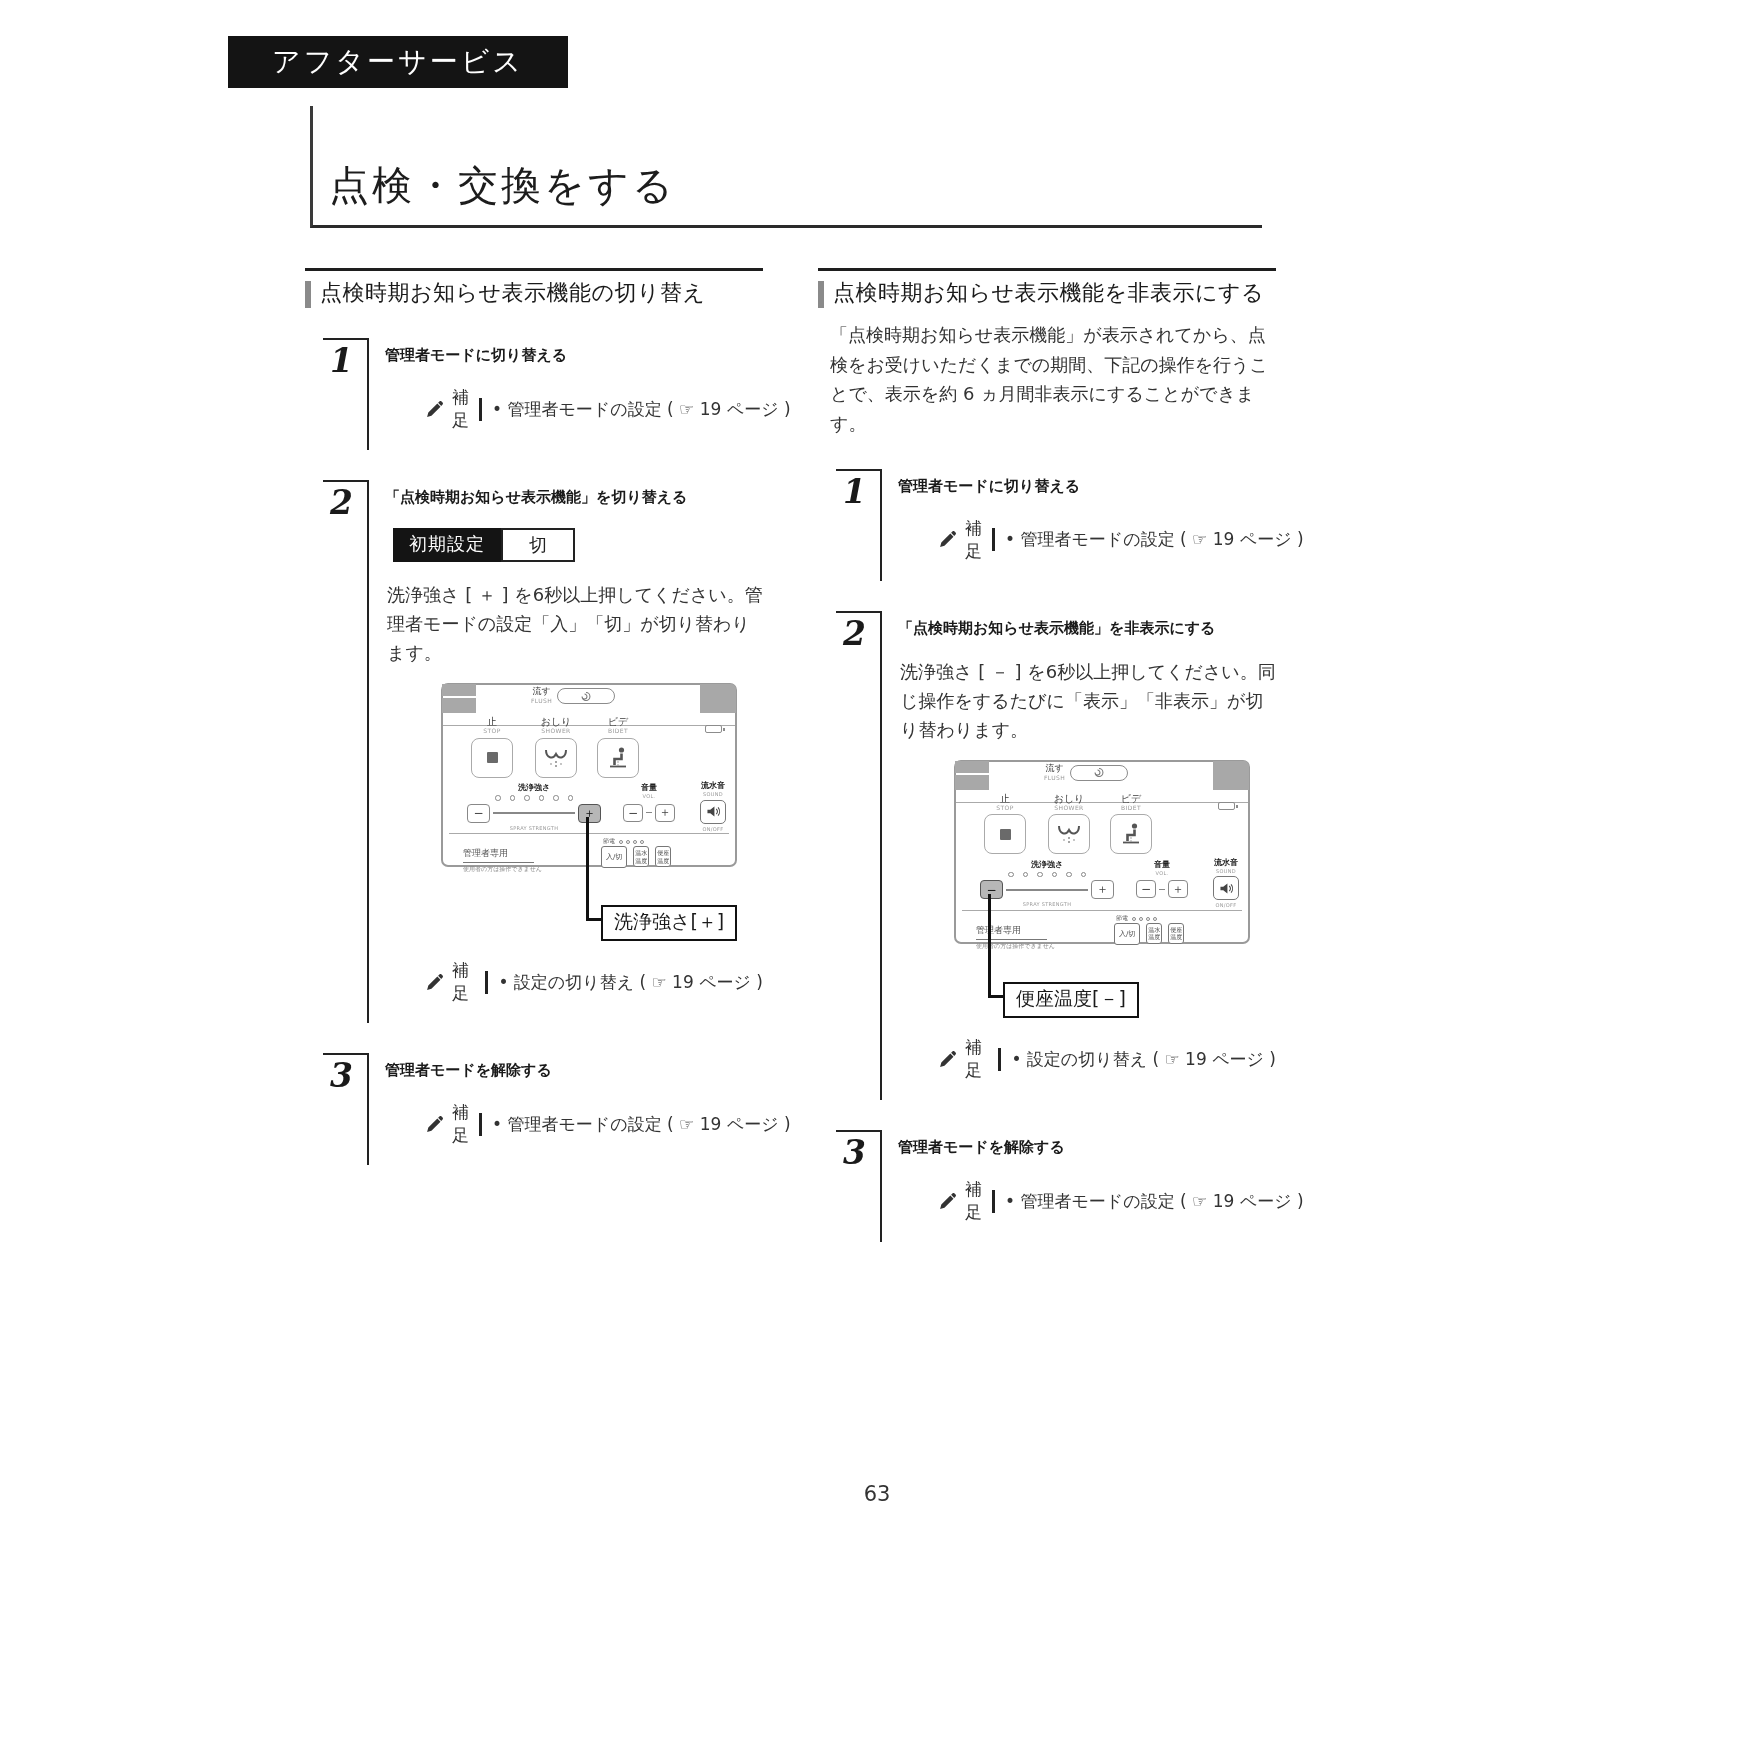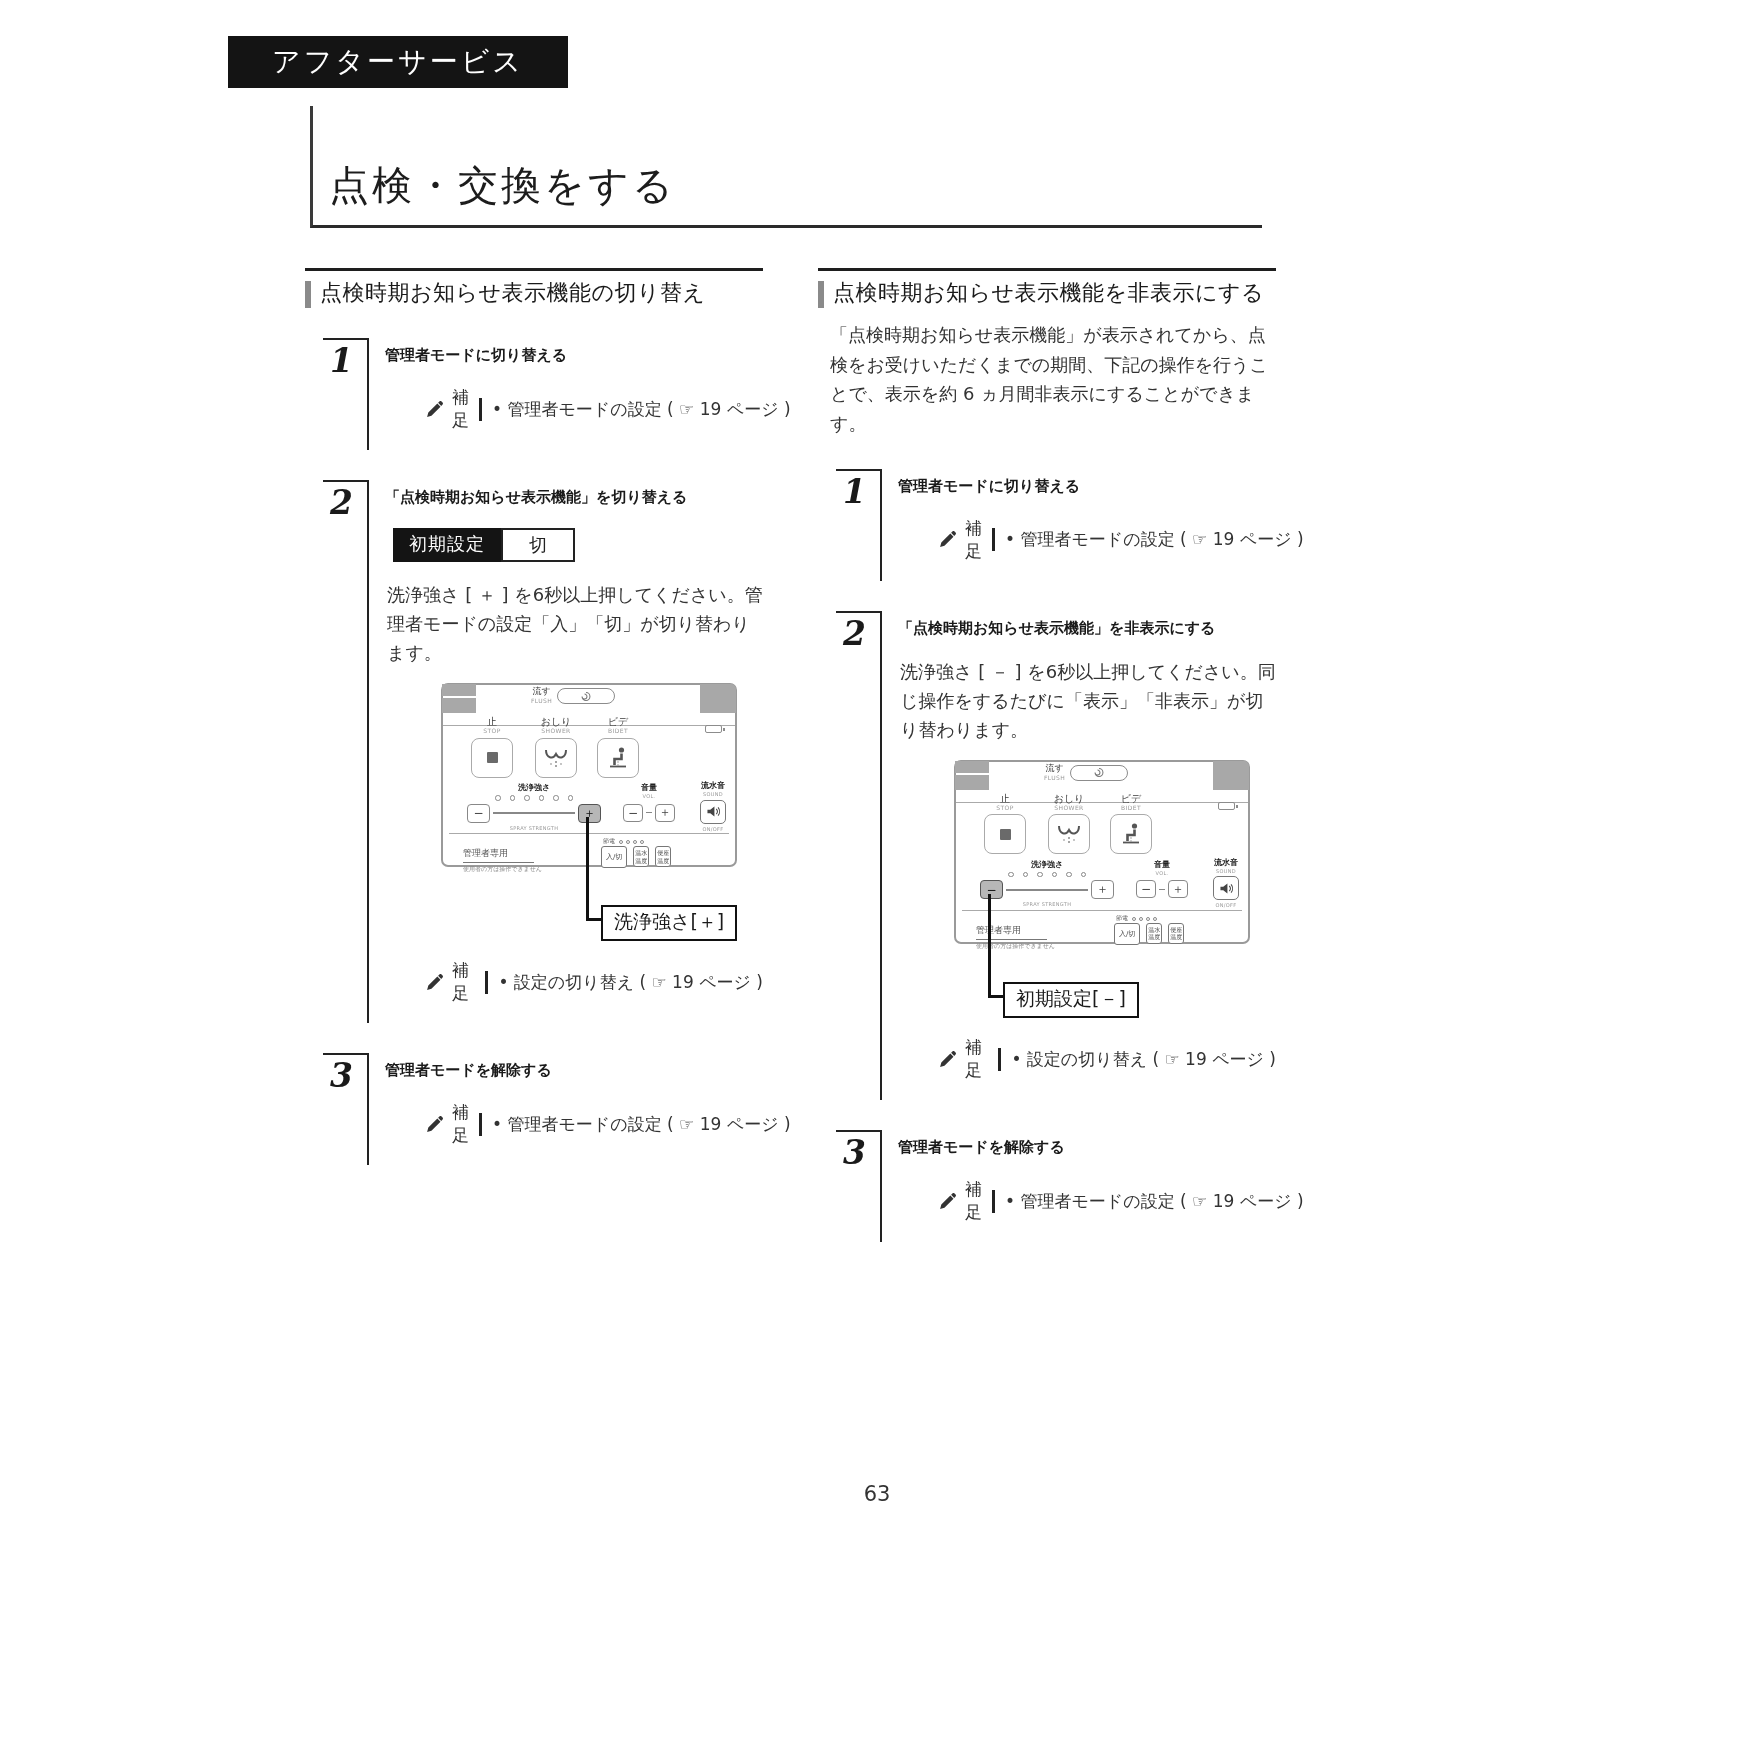--- a/index.html
+++ b/index.html
@@ -424,21 +424,21 @@
               </span>
           </div>
           <div class="g-adminbtns">
             <div class="sm-btn one">入/切</div>
             <div class="sm-btn two">温水温度</div>
             <div class="sm-btn two">便座温度</div>
           </div>
         </div>
         <div class="callout-v"></div>
         <div class="callout-h"></div>
-        <div class="callout-box">初期設定[－]</div>
+        <div class="callout-box">便座温度[－]</div>
       </div>
 
       <div class="note" style="margin-top:14px;">
         <svg width="19" height="19" viewBox="0 0 20 20">
             <path d="M2.2 17.8l1.3-4.6 9.5-9.5 3.3 3.3-9.5 9.5-4.6 1.3zm11.6-14.9l1.4-1.4c.6-.6 1.6-.6 2.2 0l1.1 1.1c.6.6.6 1.6 0 2.2l-1.4 1.4-3.3-3.3z" fill="#333"></path>
           </svg>
         <span class="note-label">補足</span>
         <span class="note-bar"></span>
         <span class="note-text"><span>•</span> <span>設定の切り替え ( ☞ 19 ページ )</span></span>
       </div>

